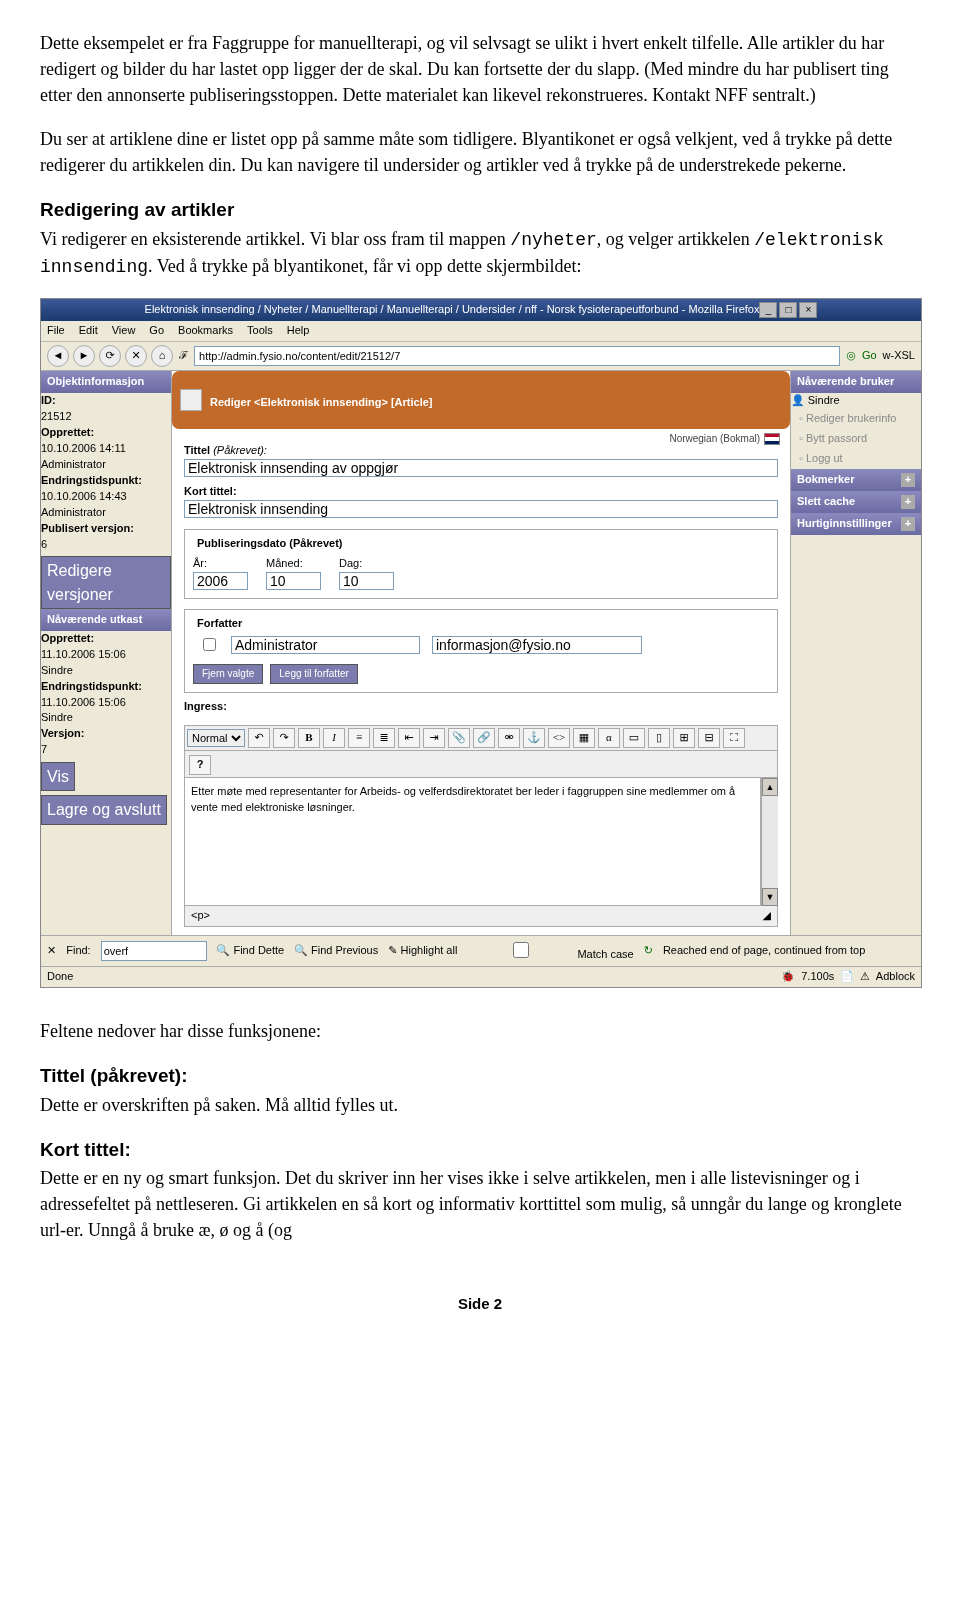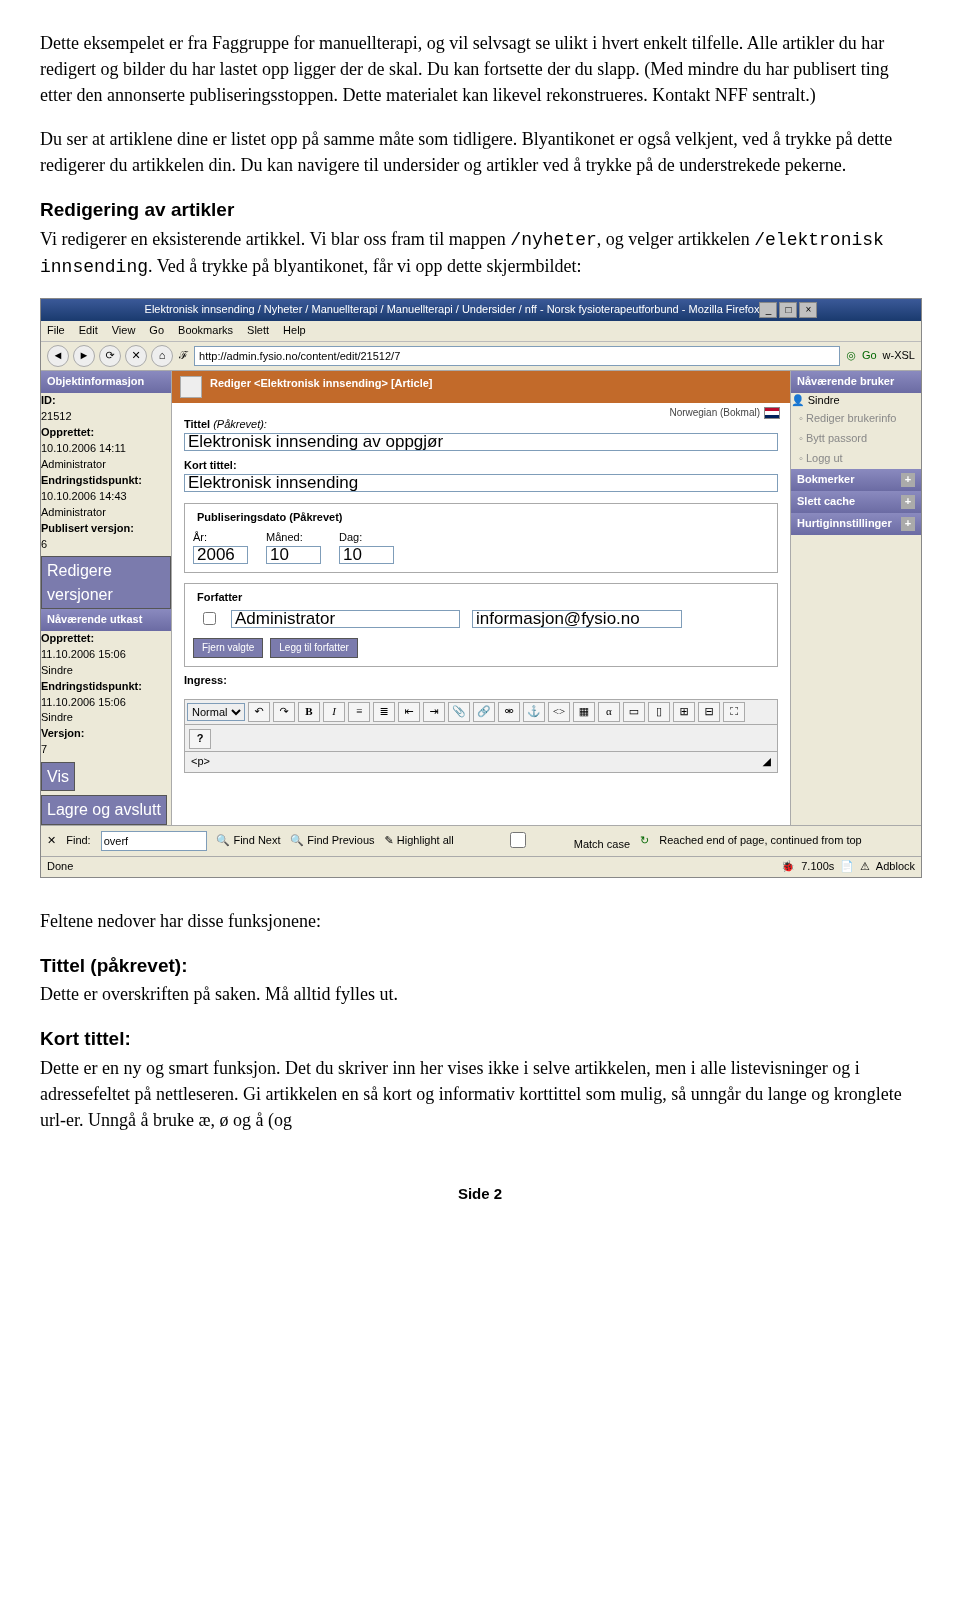--- a/index.html
+++ b/index.html
@@ -46,26 +46,26 @@
   .addr .circle { width:20px;height:20px;border-radius:50%;background:#eee;border:1px solid #aaa;display:flex;align-items:center;justify-content:center;font-size:11px;}
   .addr input { flex:1; height:18px; border:1px solid #7f9db9; font-size:11px; padding:0 4px;}
   .addr .go { color:#060; }
   .content-row { display:flex; align-items:stretch; }
   .left-pane { width:130px; background:#ece9d8; border-right:1px solid #aaa; font-size:11px; }
   .panel-head { background: linear-gradient(#8a8abf,#6b6ba3); color:#fff; padding:3px 6px; font-weight:bold; }
   .panel-body { padding:0; }
   .panel-body .lbl { font-weight:bold; }
   .panel-body .btn { background:#7b7bad; color:#fff; padding:2px 5px; display:inline-block; margin-top:4px; font-size:16px; border:1px solid #555;}
   .center-pane { flex:1; background:#fff; border-right:1px solid #aaa; position:relative; }
-  .orange-bar { background:#c26a2a; color:#fff; padding:5px 8px; font-weight:bold; display:flex; align-items:flex-start; gap:8px; }
+  .orange-bar { background:#c26a2a; color:#fff; padding:18px 8px; font-weight:bold; display:flex; align-items:flex-end; gap:8px;border-radius:7px; }
   .doc-icon { width:20px;height:20px;background:#eee;border:1px solid #aaa;display:inline-block;}
   .form-area { padding:8px 12px; }
   .form-label { font-weight:bold; font-size:11px; margin-top:6px;}
   .form-label i { font-style:italic; font-weight:normal;}
-  .txt { width:100%; border:1px solid #7f9db9; font-size:17px; padding:1px 3px; box-sizing:border-box; height:18px; background:#fff;}
+  .txt { width:100%; border:1px solid #7f9db9; font-size:14px; padding:1px 3px; box-sizing:border-box; height:18px; background:#fff;}
   .fieldset { border:1px solid #aaa; padding:6px 8px 8px 8px; margin-top:10px; }
   .fieldset .legend { font-weight:bold; font-size:11px; margin-top:-13px; background:#fff; display:inline-block; padding:0 4px;}
   .pub-row { display:flex; gap:18px; margin-top:4px;}
   .pub-row .col { display:flex; flex-direction:column; }
   .pub-row input { width:55px; }
   .author-table { width:100%; }
   .author-head { background:#e0e0e0; display:flex; padding:3px 6px; gap:12px;}
   .author-head .c1 { width:22px;} .author-head .c2 { flex:1;} .author-head .c3 { width:220px;}
   .author-row { display:flex; padding:3px 6px; gap:12px; align-items:center;}
   .author-row input[type=checkbox]{ }
@@ -109,21 +109,21 @@
       <div class="winbtn">□</div>
       <div class="winbtn">×</div>
     </div>
   </div>
   <div class="menubar">
     <span>File</span>
     <span>Edit</span>
     <span>View</span>
     <span>Go</span>
     <span>Bookmarks</span>
-    <span>Slett</span>
+    <span>Tools</span>
     <span>Help</span>
   </div>
   <div class="addr">
     <div class="nav-icons">
       <div class="circle">◄</div>
       <div class="circle">►</div>
       <div class="circle">⟳</div>
       <div class="circle">✕</div>
       <div class="circle">⌂</div>
     </div>
@@ -234,20 +234,27 @@
           <div class="ed-btn">&lt;&gt;</div>
           <div class="ed-btn">▦</div>
           <div class="ed-btn">α</div>
           <div class="ed-btn">▭</div>
           <div class="ed-btn">▯</div>
           <div class="ed-btn">⊞</div>
           <div class="ed-btn">⊟</div>
           <div class="ed-btn">⛶</div>
         </div>
         <div style="border:1px solid #aaa;border-top:none;background:#efefef;padding:2px;"><span class="help-btn">?</span></div>
+        <div style="display:flex;">
+          <div class="editor-body" style="flex:1">Etter møte med representanter for Arbeids- og velferdsdirektoratet ber leder i faggruppen sine medlemmer om å vente med elektroniske løsninger.</div>
+          <div class="scrollbar">
+            <div class="sb-btn">▲</div>
+            <div class="sb-btn">▼</div>
+          </div>
+        </div>
         <div class="editor-status">
           <span>&lt;p&gt;</span>
           <span>◢</span>
         </div>
       </div>
     </div>
 
     <div class="right-pane">
       <div class="panel-head">
           <span>Nåværende bruker</span>
@@ -270,21 +277,21 @@
           <span>Hurtiginnstillinger</span>
           <span class="plus">+</span>
         </div>
     </div>
   </div>
 
   <div class="find-bar">
     <span>✕</span>
     <span>Find:</span>
     <input value="overf" style="">
-    <span>🔍 <span>Find Next</span></span>
+    <span>🔍 <span>Find Dette</span></span>
     <span>🔍 <span>Find Previous</span></span>
     <span>✎ <span>Highlight all</span></span>
     <span><input type="checkbox" style=""> <span>Match case</span></span>
     <span style="color:#060">↻</span>
     <span>Reached end of page, continued from top</span>
   </div>
   <div class="status-bar">
     <span>Done</span>
     <div class="status-right">
       <span>🐞</span>

